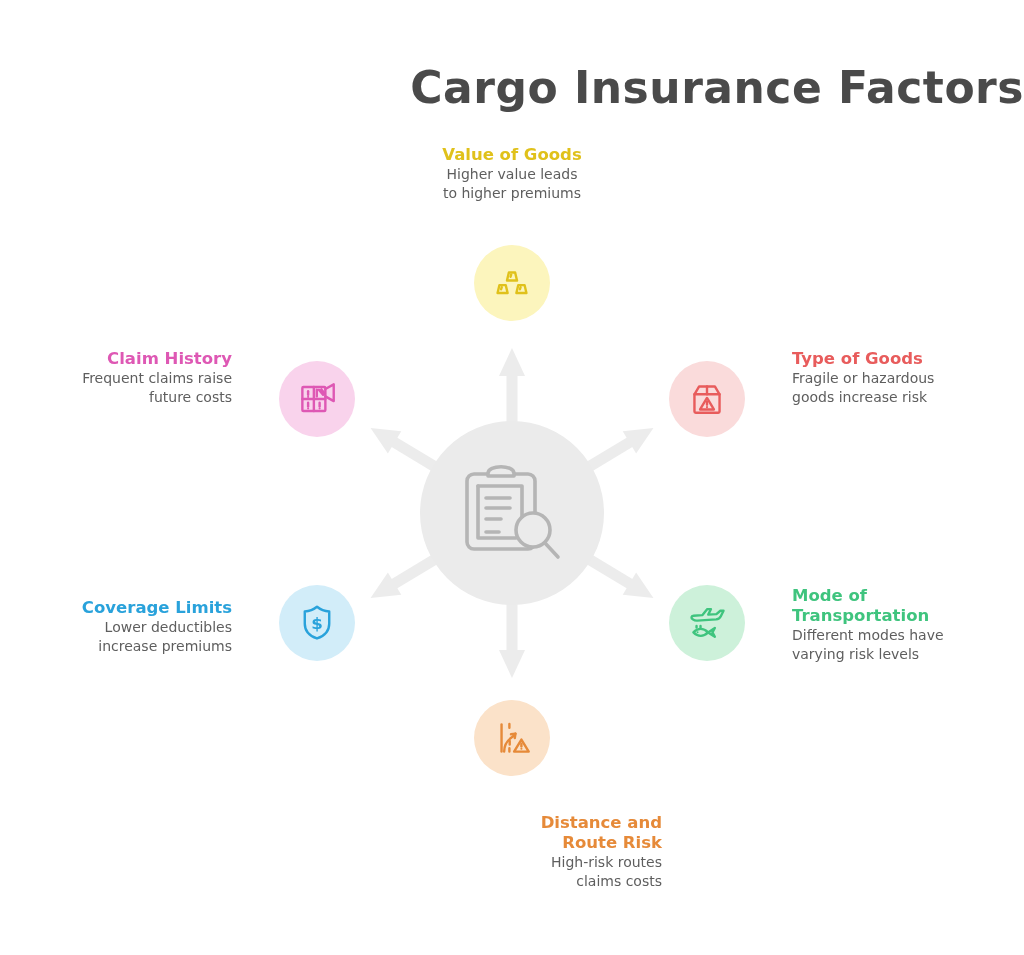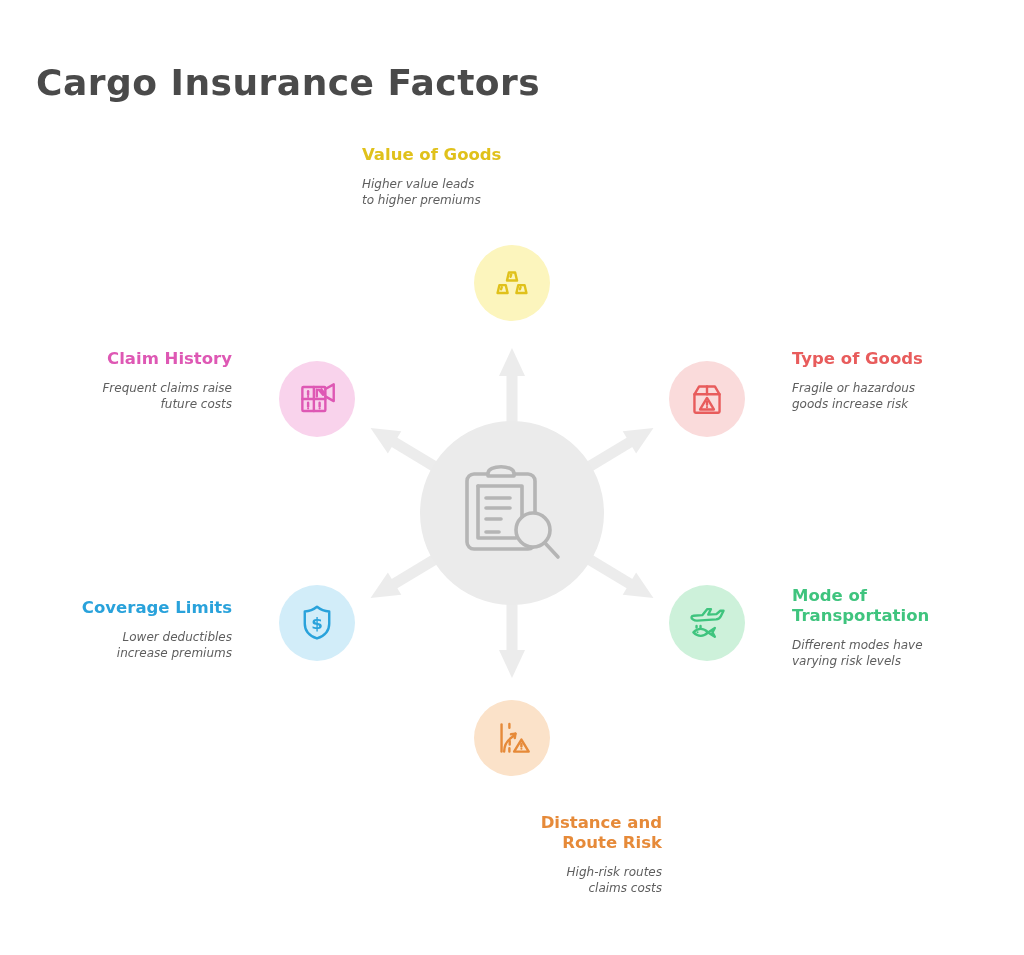--- a/index.html
+++ b/index.html
@@ -1,22 +1,22 @@
 <!DOCTYPE html>
 <html style="--title_text: #4a4a4a; --body_text: #5e5e5e; --hub_bg: #ebebeb; --hub_icon: #b5b5b5; --arrow: #ececec;"><head>
 <meta charset="utf-8">
 <style>
   html,body{margin:0;padding:0;background:#ffffff;}
   .canvas{
     position:relative;width:1024px;height:955px;background:#ffffff;overflow:hidden;
     font-family:"DejaVu Sans","Liberation Sans",sans-serif;
   }
   .title{
-    position:absolute;left:0;right:0;top:62px;text-align:left;
-    font-size:36px;font-weight:bold;letter-spacing:.5px;color:var(--title_text,#4a4a4a);margin-left:36px;
+    position:absolute;left:0;right:0;top:62px;text-align:right;
+    font-size:44px;font-weight:bold;letter-spacing:.5px;color:var(--title_text,#4a4a4a);
   }
   .hub{position:absolute;left:332px;top:333px;}
   .arrow{fill:var(--arrow,#ececec);}
   .hub-circle{fill:var(--hub_bg,#ebebeb);}
   .hub-stroke{fill:none;stroke:var(--hub_icon,#b5b5b5);stroke-width:3.6;stroke-linecap:round;stroke-linejoin:round;}
   .hub-fillmask{fill:var(--hub_bg,#ebebeb);stroke:var(--hub_icon,#b5b5b5);stroke-width:3.6;stroke-linecap:round;stroke-linejoin:round;}
 
   .node-circle{
     position:absolute;width:76px;height:76px;border-radius:50%;
     background:var(--bg,#eee);color:var(--c,#888);
@@ -25,35 +25,34 @@
   .node-circle svg{display:block;}
   .ic{fill:none;stroke:currentColor;stroke-width:2.3;stroke-linecap:round;stroke-linejoin:round;}
   .ic .fill{fill:currentColor;stroke:none;}
 
   .node-text{position:absolute;}
   .node-label{
     font-size:16.5px;font-weight:bold;line-height:1.22;color:var(--c,#888);
     white-space:pre-line;
   }
   .node-desc{
-    margin-top:11px;font-size:12px;line-height:1.34;color:var(--body_text,#5e5e5e);
+    font-size:14px;line-height:1.34;color:var(--body_text,#5e5e5e);
     white-space:pre-line;
-    font-style:italic;
   }
 
   
   .pc-top{left:474px;top:245px;}
   .pc-tl{left:279px;top:361px;}
   .pc-tr{left:669px;top:361px;}
   .pc-bl{left:279px;top:585px;}
   .pc-br{left:669px;top:585px;}
   .pc-bot{left:474px;top:700px;}
 
   
-  .pt-top{left:362px;width:300px;top:145px;}
+  .pt-top{left:362px;width:300px;top:145px;text-align:center;}
   .pt-tl{right:792px;width:250px;top:349px;text-align:right;}
   .pt-tr{left:792px;width:250px;top:349px;text-align:left;}
   .pt-bl{right:792px;width:250px;top:598px;text-align:right;}
   .pt-br{left:792px;width:250px;top:586px;text-align:left;}
   .pt-bot{left:362px;width:300px;top:813px;text-align:right;}
 </style>
 </head>
 <body>
 
 <div class="canvas">

